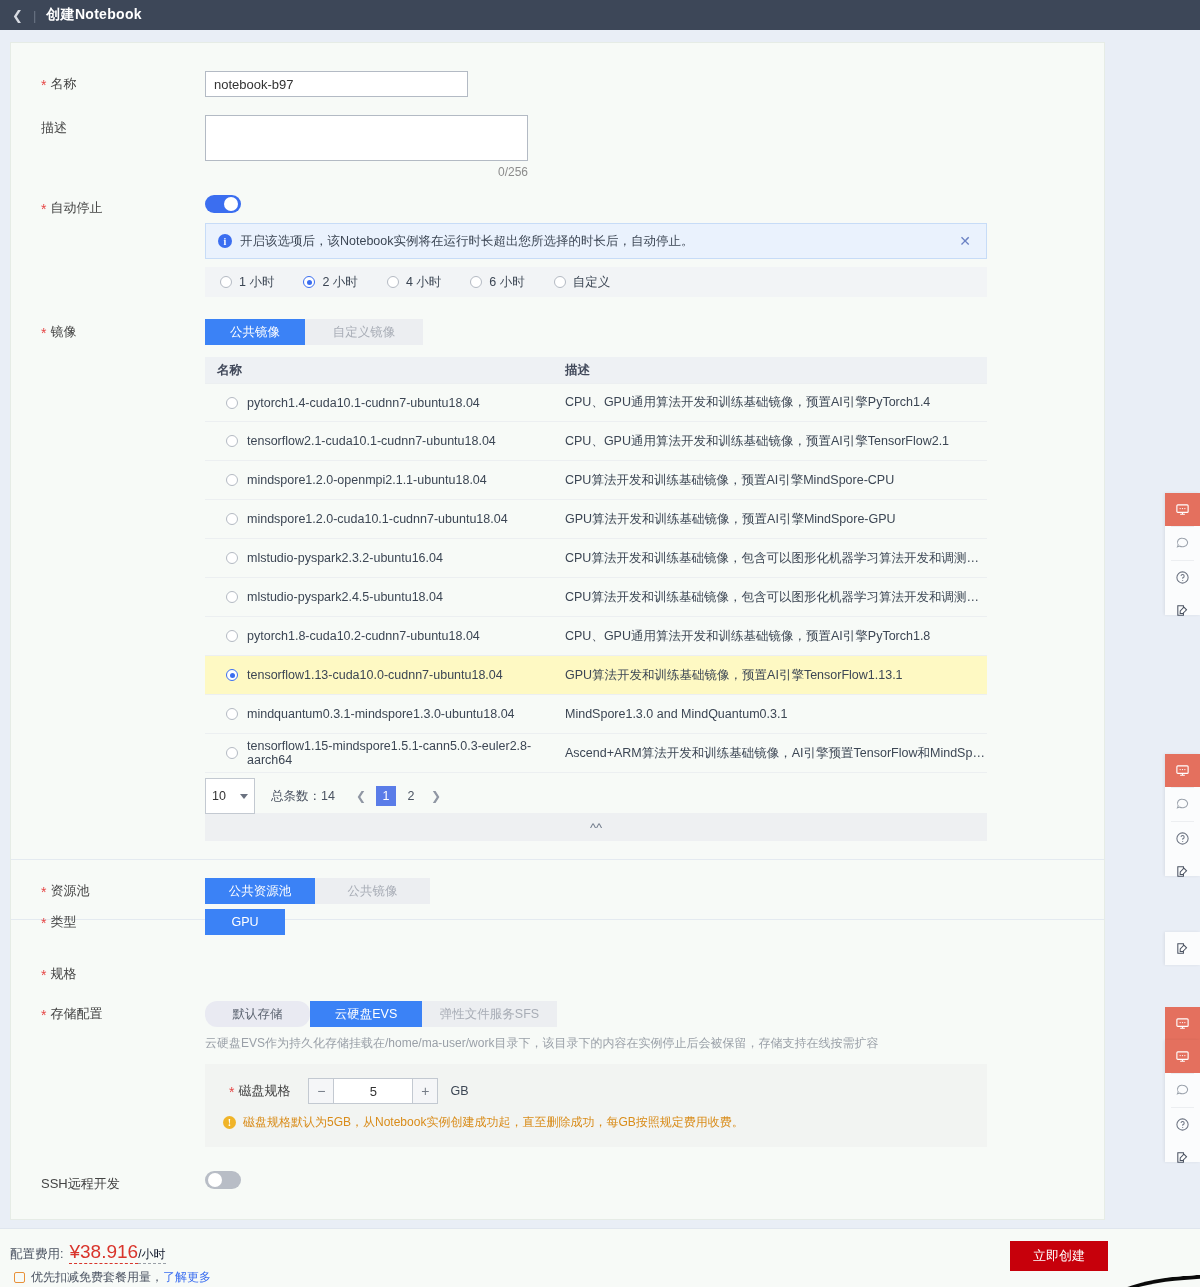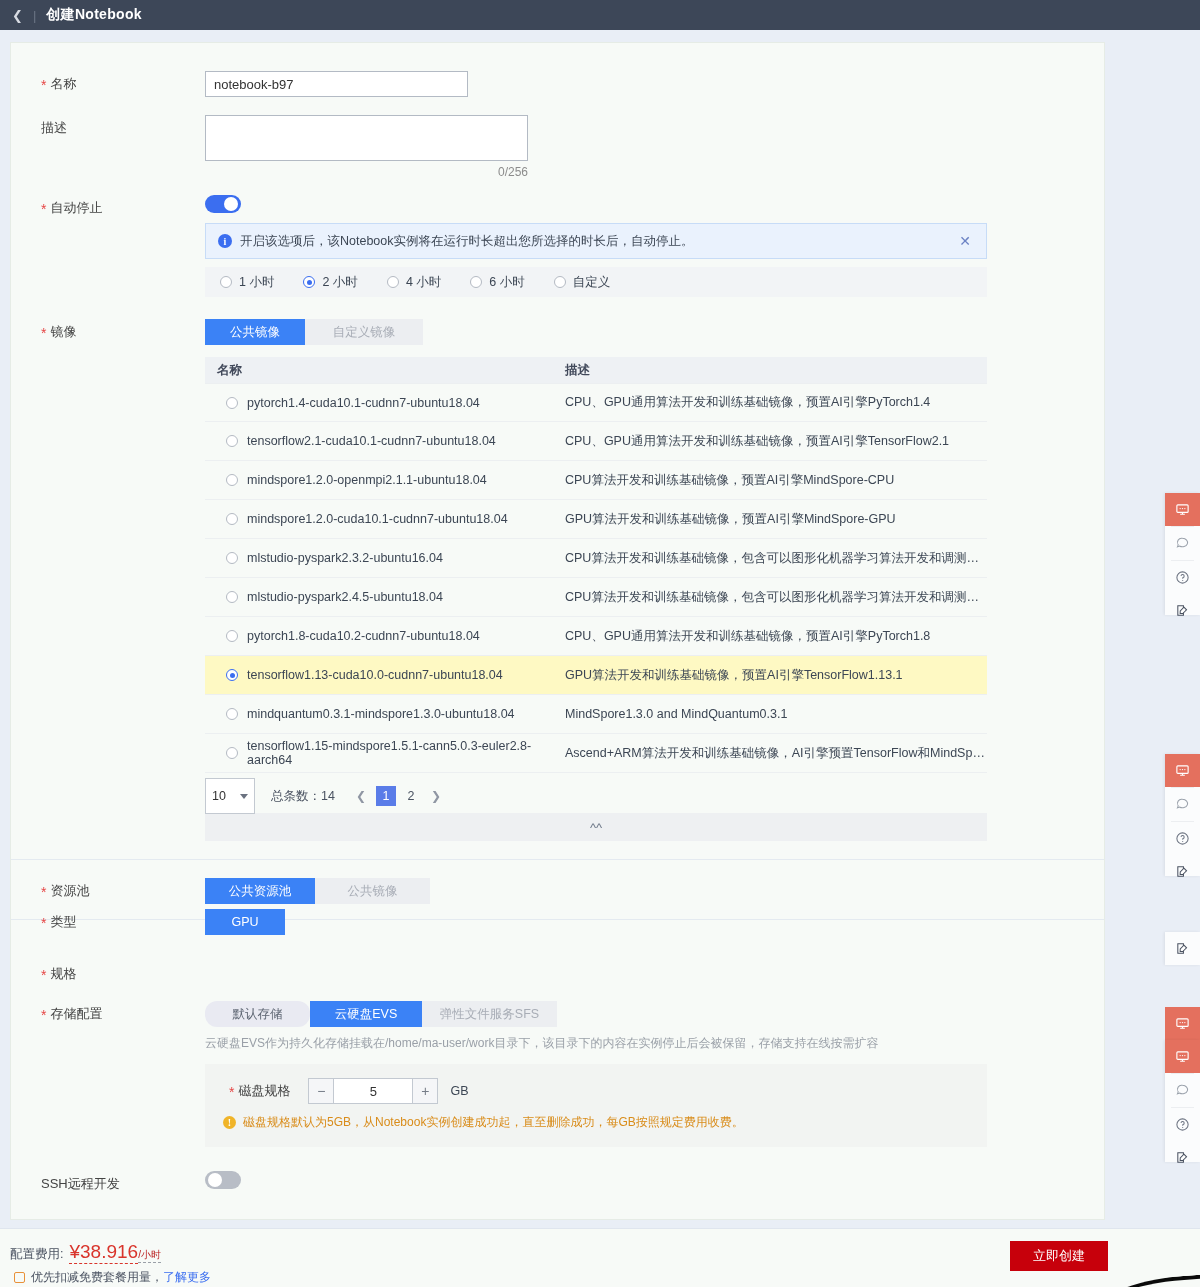--- a/index.html
+++ b/index.html
@@ -179,21 +179,21 @@
   .footer {
     position: absolute; left: 0; top: 1228px; width: 1200px; height: 59px; background: #f7faf7;
     border-top: 1px solid #dfe5ee;
   }
   .price { position: absolute; left: 10px; top: 12px; display: flex; align-items: baseline; }
   .price .k { font-size: 12.5px; color: #4a5261; }
   .price .v {
     font-size: 19px; color: #d9342b; margin-left: 6px;
     border-bottom: 1px dashed #d9342b;
   }
-  .price .u { font-size: 10px; color: #b91c1c; border-bottom: 1px dashed #9aa0a8; }
+  .price .u { font-size: 12px; color: #0f172a; border-bottom: 1px dashed #9aa0a8; }
   .promo { position: absolute; left: 14px; top: 40px; display: flex; align-items: center; }
   .promo .pico {
     width: 11px; height: 11px; border: 1.5px solid #e8913a; border-radius: 2px; flex: none;
   }
   .promo .ptxt { font-size: 12px; color: #4a5261; margin-left: 6px; }
   .promo .plink { font-size: 12px; color: #3b6ef0; cursor: pointer; }
   .createbtn {
     position: absolute; left: 1010px; top: 1241px; width: 98px; height: 30px;
     background: #c7000b; color: #fff; font-size: 13px; display: flex;
     align-items: center; justify-content: center; cursor: pointer; border: none;

